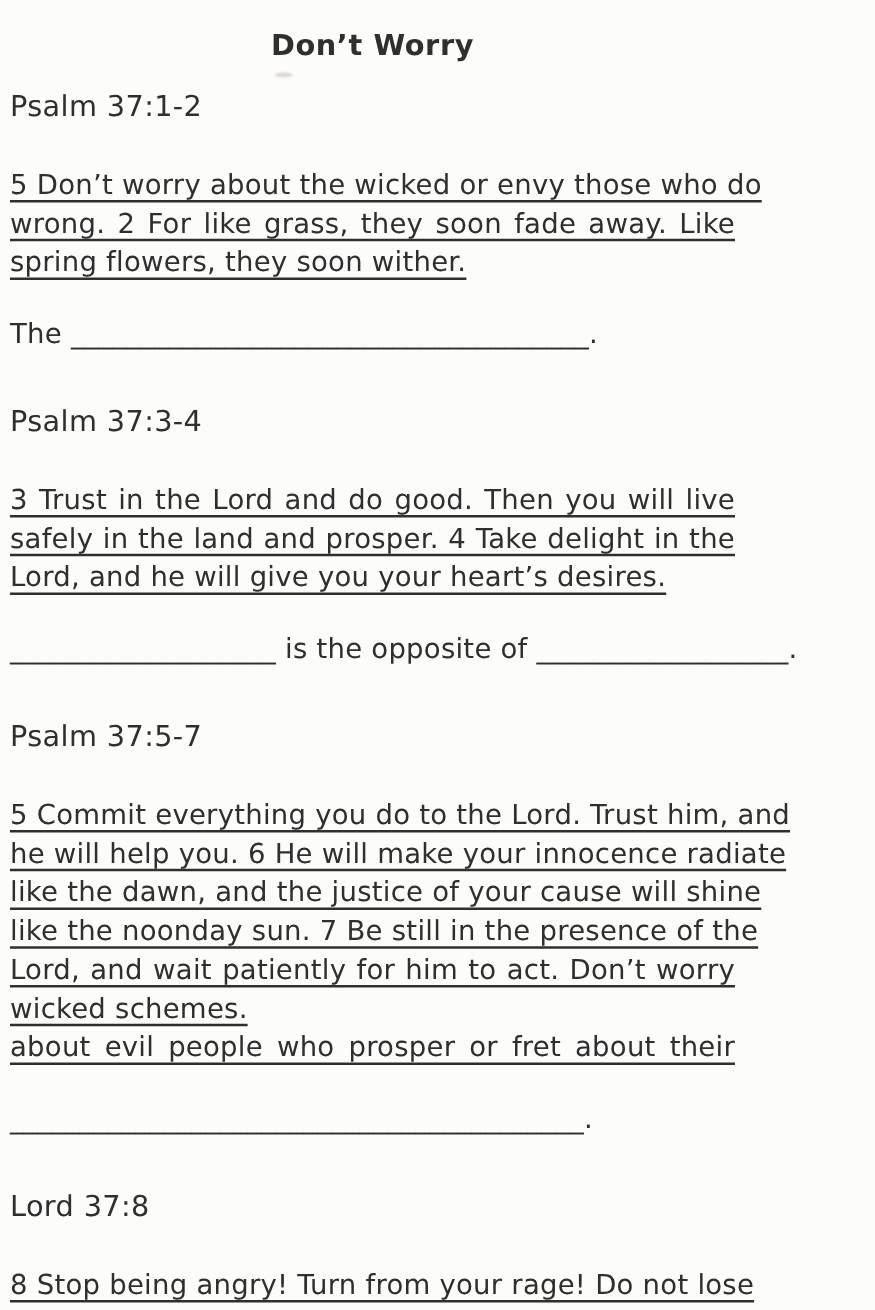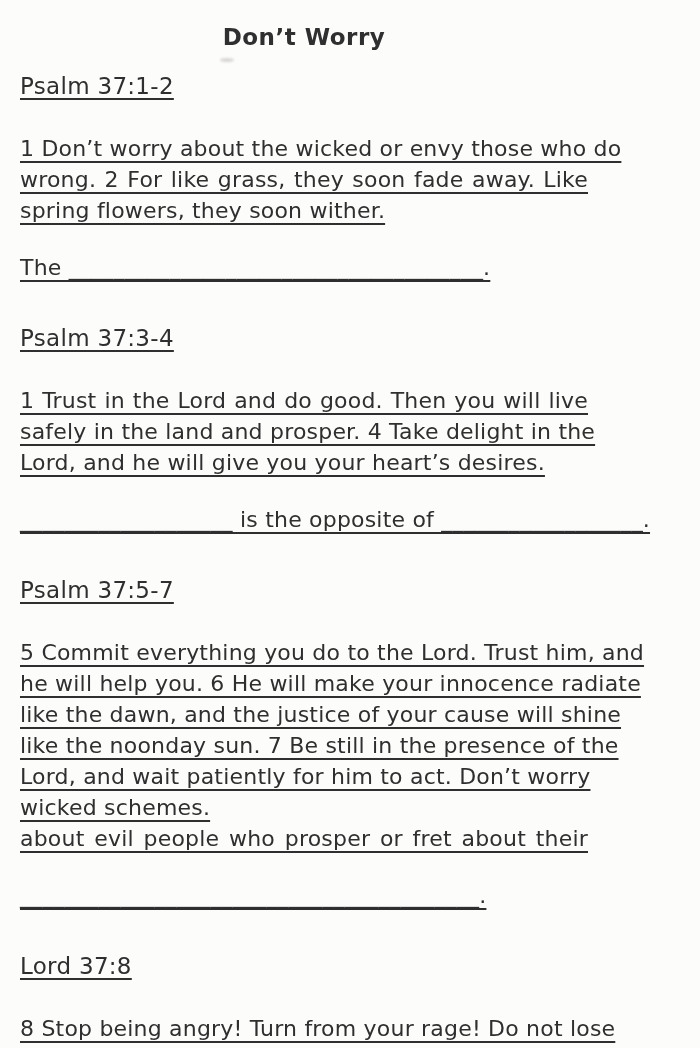--- a/index.html
+++ b/index.html
@@ -13,21 +13,21 @@
     height: 1048px;
     background: var(--paper);
     color: var(--ink);
     font-family: "DejaVu Sans", "Liberation Sans", sans-serif;
     overflow: hidden;
     position: relative;
   }
   .page {
     width: 624px;
     height: 1048px;
-    padding: 22px 36px 0 20px;
+    padding: 22px 36px 0 8px;
     position: relative;
   }
   
   .smudge {
     position: absolute;
     left: 220px;
     top: 58px;
     width: 14px;
     height: 4px;
     background: #d9d7d4;
@@ -42,21 +42,20 @@
     line-height: 30px;
     color: var(--ink);
   }
   .heading {
     margin-top: 41px;
     font-size: 23px;
     line-height: 28px;
     letter-spacing: 0.3px;
   }
   .heading > span {
-    text-decoration: underline;
     text-decoration-thickness: 2px;
     text-underline-offset: 4px;
   }
   .heading.first { margin-top: 20px; }
   .psalm { margin-top: 33px; }
   .line {
     font-size: 22px;
     line-height: 31px;
     letter-spacing: 0.2px;
     text-align: justify;
@@ -68,52 +67,51 @@
   }
   .line.last {
     text-align: center;
     text-align-last: left;
   }
   .resp {
     margin-top: 27px;
     font-size: 22px;
     line-height: 30px;
     letter-spacing: 0.2px;
-    text-decoration: underline;
     text-decoration-thickness: 2px;
     text-underline-offset: 5px;
     white-space: nowrap;
   }
 </style>
 </head>
 <body>
 
 <div class="page">
   <div class="smudge"></div>
 
   <div class="title">Don’t Worry</div>
 
   <div>
     <div class="heading first">
       <span>Psalm 37:1-2</span>
     </div>
     <div class="psalm">
-      <div class="line">1 Don’t worry about the wicked or envy those who do</div>
+      <div class="line">5 Don’t worry about the wicked or envy those who do</div>
       <div class="line">wrong. 2 For like grass, they soon fade away. Like</div>
       <div class="line last">spring flowers, they soon wither.</div>
     </div>
     <div class="resp">The _____________________________________.</div>
   </div>
 
   <div>
     <div class="heading">
       <span>Psalm 37:3-4</span>
     </div>
     <div class="psalm">
-      <div class="line">1 Trust in the Lord and do good. Then you will live</div>
+      <div class="line">3 Trust in the Lord and do good. Then you will live</div>
       <div class="line">safely in the land and prosper. 4 Take delight in the</div>
       <div class="line last">Lord, and he will give you your heart’s desires.</div>
     </div>
     <div class="resp">___________________ is the opposite of __________________.</div>
   </div>
 
   <div>
     <div class="heading">
       <span>Psalm 37:5-7</span>
     </div>

